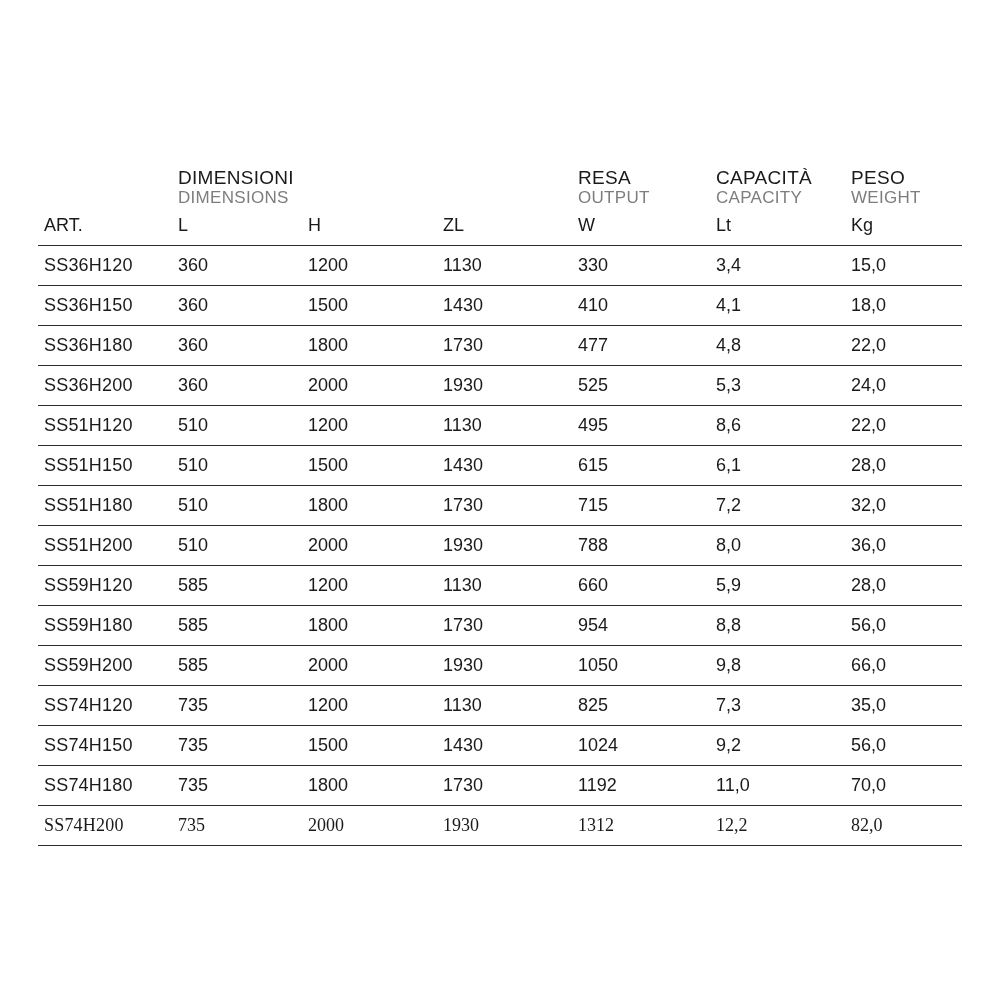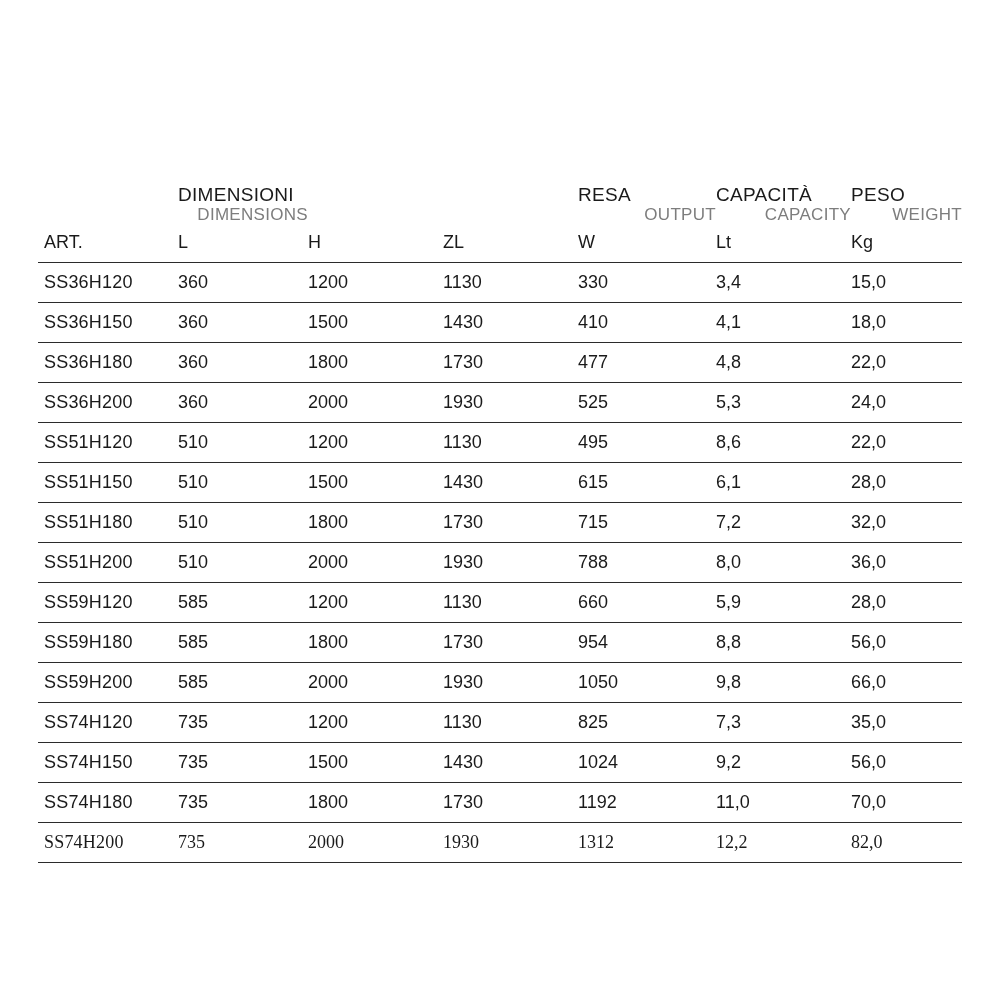--- a/index.html
+++ b/index.html
@@ -12,21 +12,21 @@
     height: 1000px;
     font-family: "Liberation Sans", sans-serif;
     color: #1a1a1a;
     position: relative;
     overflow: hidden;
   }
 
   .sheet {
     position: absolute;
     left: 0;
-    top: 17px;
+    top: 0;
     width: 1000px;
     height: 828px;
   }
 
   table.spec {
     position: absolute;
     left: 38px;
     top: 168px;
     width: 924px;
     border-collapse: collapse;
@@ -54,21 +54,20 @@
     font-size: 19px;
     letter-spacing: 0.3px;
     color: #1a1a1a;
     white-space: nowrap;
   }
   .grp .en {
     font-size: 17px;
     letter-spacing: 0.3px;
     color: #7d7d7d;
     white-space: nowrap;
-    text-align: right;
   }
 
   
   .lbl-row td {
     font-size: 18px;
     color: #1a1a1a;
     padding: 2px 0 9px 0;
     border: none;
     vertical-align: bottom;
   }

